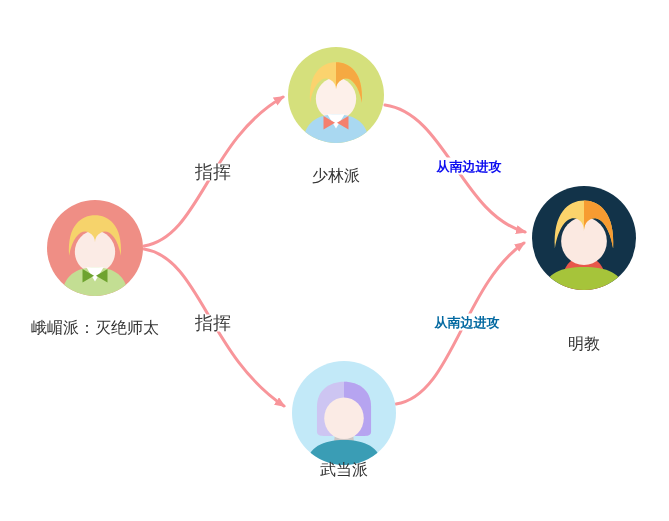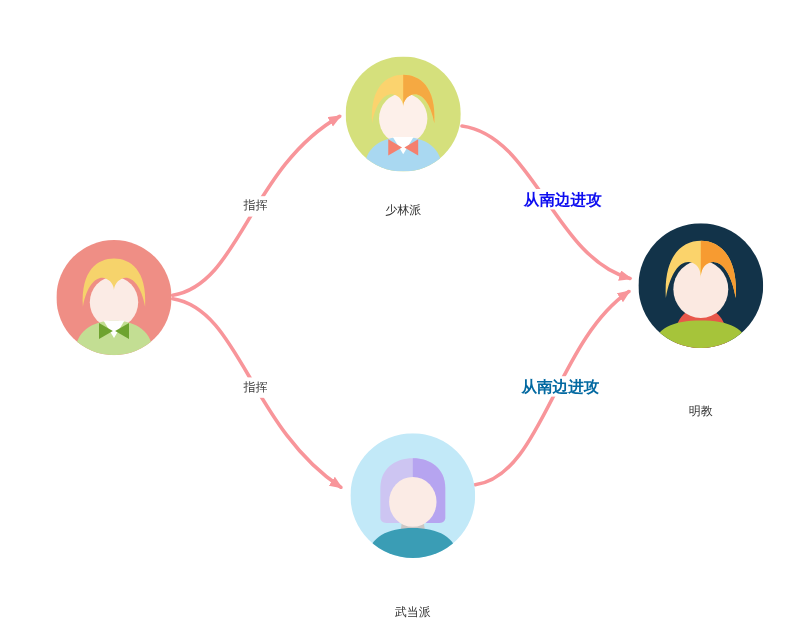--- a/index.html
+++ b/index.html
@@ -8,27 +8,27 @@
     background:#ffffff;
     font-family:"Liberation Sans","DejaVu Sans",sans-serif;
   }
   .canvas{position:absolute;inset:0;}
   svg.edges{position:absolute;left:0;top:0;pointer-events:none;}
   svg.edges path.edge{pointer-events:stroke;}
   .node{position:absolute;cursor:pointer;}
   .node svg{display:block;}
   .node-label{
     position:absolute;transform:translateX(-50%);
-    white-space:nowrap;font-size:10px;color:#333333;line-height:16px;
+    white-space:nowrap;font-size:16px;color:#333333;line-height:16px;
     text-align:right;
   }
   .edge-label{
     position:absolute;transform:translate(-50%,-50%);
     background:#ffffff;padding:1px 3px;white-space:nowrap;
-    font-size:10px;line-height:15px;color:#3d3d3d;
+    font-size:18px;line-height:15px;color:#3d3d3d;
   }
   .edge-label--attack{font-weight:bold;font-size:13px;}
 </style>
 </head>
 <body>
 
 <div class="canvas">
 
   <svg class="edges" width="669" height="521" viewBox="0 0 669 521">
     <defs>
@@ -53,20 +53,21 @@
       <g clip-path="url(#clipA)">
         <ellipse cx="50" cy="54" rx="21" ry="22" fill="#fbebe5"></ellipse>
         <path d="M23,58 C21,26 36,16 50,16 C64,16 79,26 77,58 C73,36 63,30 56,34 C52,36 50,40 50,44 C50,40 48,36 44,34 C37,30 27,36 23,58 Z" fill="#f6d36b"></path>
         <path d="M16,100 C16,79 31,70 50,70 C69,70 84,79 84,100 Z" fill="#c3de93"></path>
         <path d="M41,70 L50,85 L59,70 Z" fill="#ffffff"></path>
         <path d="M49,79 L37,72 L37,86 Z" fill="#6ea32f"></path>
         <path d="M51,79 L63,72 L63,86 Z" fill="#6ea32f"></path>
       </g>
     </svg>
   </div>
+  <div class="node-label" style="left:95px;top:320px;">峨嵋派：灭绝师太</div>
 
   <div class="node" style="left:288px;top:47px;width:96px;height:96px;">
     <svg width="96" height="96" viewBox="0 0 100 100">
       <defs>
           <clipPath id="clipB">
             <circle cx="50" cy="50" r="50"></circle>
           </clipPath>
         </defs>
       <circle cx="50" cy="50" r="50" fill="#d5e07c"></circle>
       <g clip-path="url(#clipB)">
@@ -92,21 +93,21 @@
       <circle cx="50" cy="50" r="50" fill="#c2e9f8"></circle>
       <g clip-path="url(#clipC)">
         <path d="M24,68 L24,44 C24,28 36,20 50,20 C64,20 76,28 76,44 L76,68 C76,71 73,72 70,72 L30,72 C27,72 24,71 24,68 Z" fill="#cdc5f2"></path>
         <path d="M50,20 C64,20 76,28 76,44 L76,68 C76,71 73,72 70,72 L50,72 Z" fill="#b6a4f0"></path>
         <path d="M42,66 L58,66 L60,80 L40,80 Z" fill="#cbc7c5"></path>
         <ellipse cx="50" cy="55" rx="19" ry="20" fill="#fbebe5"></ellipse>
         <path d="M14,100 C15,83 30,76 50,76 C70,76 85,83 86,100 Z" fill="#3a9db5"></path>
       </g>
     </svg>
   </div>
-  <div class="node-label" style="left:344px;top:503px;">武当派</div>
+  <div class="node-label" style="left:344px;top:462px;">武当派</div>
 
   <div class="node" style="left:532px;top:186px;width:104px;height:104px;">
     <svg width="104" height="104" viewBox="0 0 100 100">
       <defs>
           <clipPath id="clipD">
             <circle cx="50" cy="50" r="50"></circle>
           </clipPath>
         </defs>
       <circle cx="50" cy="50" r="50" fill="#123349"></circle>
       <g clip-path="url(#clipD)">

